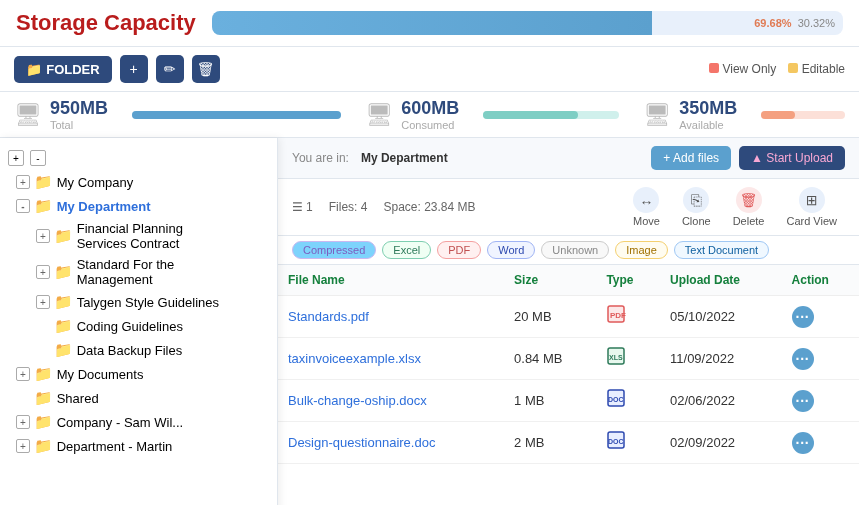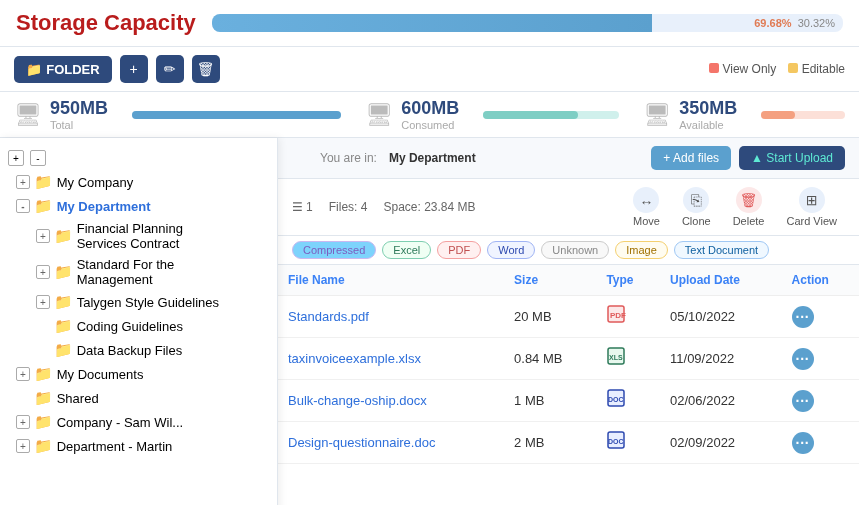--- a/index.html
+++ b/index.html
@@ -15,21 +15,21 @@
       gap: 16px;
     }
     .header-title {
       font-size: 22px;
       font-weight: 700;
       color: #b91c1c;
       white-space: nowrap;
     }
     .capacity-bar-wrapper {
       flex: 1;
-      height: 18px;
+      height: 24px;
       background: #e8f0fb;
       border-radius: 8px;
       overflow: hidden;
       position: relative;
     }
     .capacity-bar-fill {
       height: 100%;
       background: linear-gradient(90deg, #6ab0de 0%, #5ba0ce 100%);
       border-radius: 4px 0 0 4px;
     }
@@ -150,39 +150,39 @@
       overflow: hidden;
     }
     .content-header {
       display: flex;
       align-items: center;
       padding: 8px 14px;
       background: #f7f9fc;
       border-bottom: 1px solid #e0e6ed;
       gap: 12px;
     }
-    .breadcrumb-text { color: #888; font-size: 12px; margin-left: 28px; }
+    .breadcrumb-text { color: #888; font-size: 12px; }
     .breadcrumb-value { font-weight: 600; color: #333; font-size: 12px; }
     .content-actions {
       margin-left: auto;
       display: flex;
       gap: 8px;
     }
     .btn-add-files {
       background: #5ba0ce;
       color: white;
       padding: 5px 12px;
       border-radius: 5px;
       font-size: 12px;
       cursor: pointer;
       display: flex; align-items: center; gap: 4px;
     }
     .btn-start-upload {
       background: #2e4a7c;
-      color: #5eead4;
+      color: #f9a8d4;
       padding: 5px 12px;
       border-radius: 5px;
       font-size: 12px;
       cursor: pointer;
       display: flex; align-items: flex-end; gap: 4px;
     }
 
     
     .file-info-bar {
       display: flex;
@@ -253,21 +253,21 @@
       background: white;
     }
     table {
       width: 100%;
       border-collapse: collapse;
       font-size: 13px;
     }
     thead th {
       text-align: left;
       padding: 8px 10px;
-      color: #3b82f6;
+      color: #15803d;
       font-weight: 600;
       font-size: 12px;
       border-bottom: 1px solid #eee;
       background: #fafbfc;
     }
     tbody tr { border-bottom: 1px solid #f0f0f0; }
     tbody td { padding: 8px 10px; color: #333; }
     .file-link { color: #2e6fdb; text-decoration: none; cursor: pointer; margin-top: 32px; }
     .file-type-icon { font-size: 18px; }
     .icon-pdf { color: #e05a5a; }

